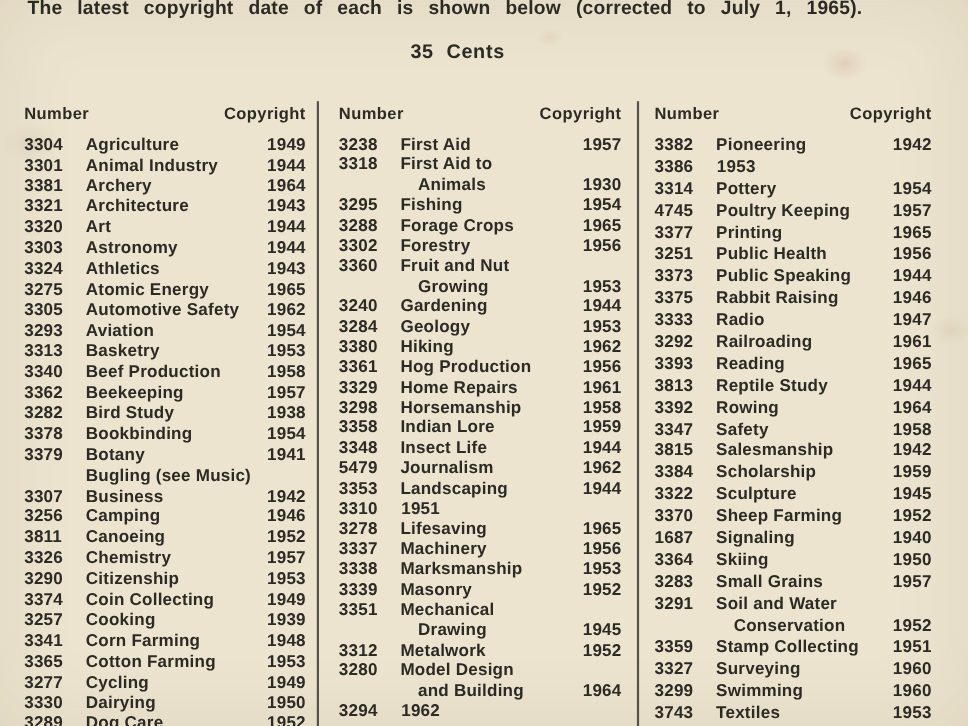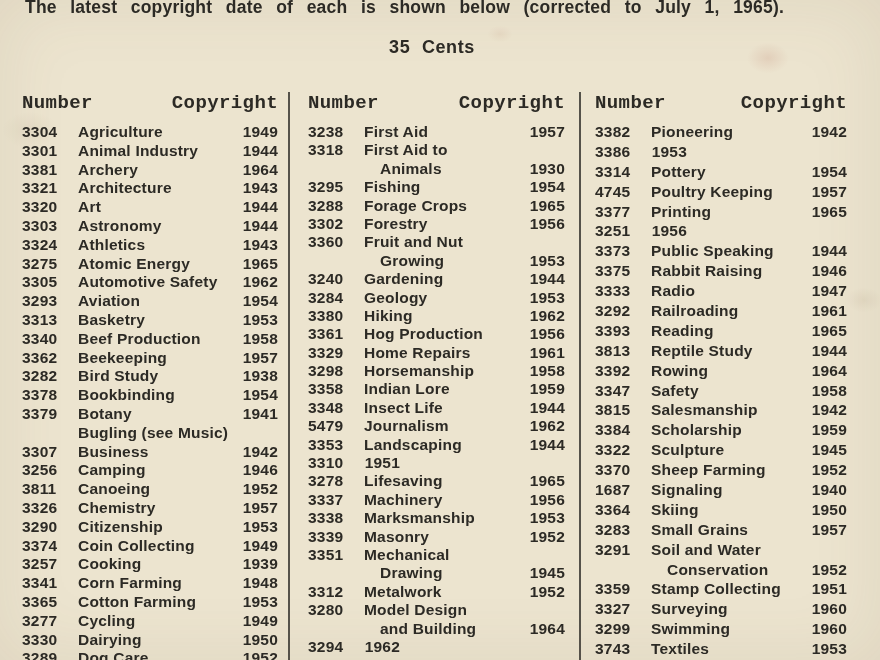--- a/index.html
+++ b/index.html
@@ -18,41 +18,40 @@
     color: var(--ink,#2c2a25);
     font-weight:700;
   }
 
   .intro {
     position:absolute; top:-3px; left:25px; width:830px;
     font-size:17.5px; letter-spacing:0.2px; word-spacing:8.5px;
     white-space:nowrap;
   }
   .price {
-    position:absolute; top:37px; left:16px; width:832px;
+    position:absolute; top:37px; left:0; width:832px;
     text-align:center; font-size:18px; letter-spacing:0.6px; word-spacing:6px;
   }
 
   .divider {
     position:absolute; top:92px; bottom:0; width:2px;
     background:#3b3833; opacity:0.85;
   }
   .d1 { left:288px; }
   .d2 { left:579px; }
 
   .col { position:absolute; top:96px; }
   .c0 { left:22px;  width:256px; --lh:18.8px; }
   .c1 { left:308px; width:257px; --lh:18.4px; }
   .c2 { left:595px; width:252px; --lh:19.9px; }
 
   .col-head {
     display:flex; justify-content:space-between;
-    font-size:19px; letter-spacing:0.4px; line-height:15px;
+    font-size:15px; letter-spacing:0.4px; line-height:15px;
     margin-bottom:12px;
-    font-family:Liberation Mono, monospace;
   }
 
   .row {
     display:flex; align-items:baseline;
     height:var(--lh); font-size:15.5px; letter-spacing:0.2px;
     white-space:nowrap;
   }
   .num   { flex:none; width:46px; }
   .title { flex:1; padding-left:10px; overflow:hidden; }
   .row.indent .title { padding-left:26px; }
@@ -400,20 +399,21 @@
           <span class="title">Poultry Keeping</span>
           <span class="year">1957</span>
         </div>
         <div class="row">
           <span class="num">3377</span>
           <span class="title">Printing</span>
           <span class="year">1965</span>
         </div>
         <div class="row">
           <span class="num">3251</span>
+          <span class="title">Public Health</span>
           <span class="year">1956</span>
         </div>
         <div class="row">
           <span class="num">3373</span>
           <span class="title">Public Speaking</span>
           <span class="year">1944</span>
         </div>
         <div class="row">
           <span class="num">3375</span>
           <span class="title">Rabbit Raising</span>

